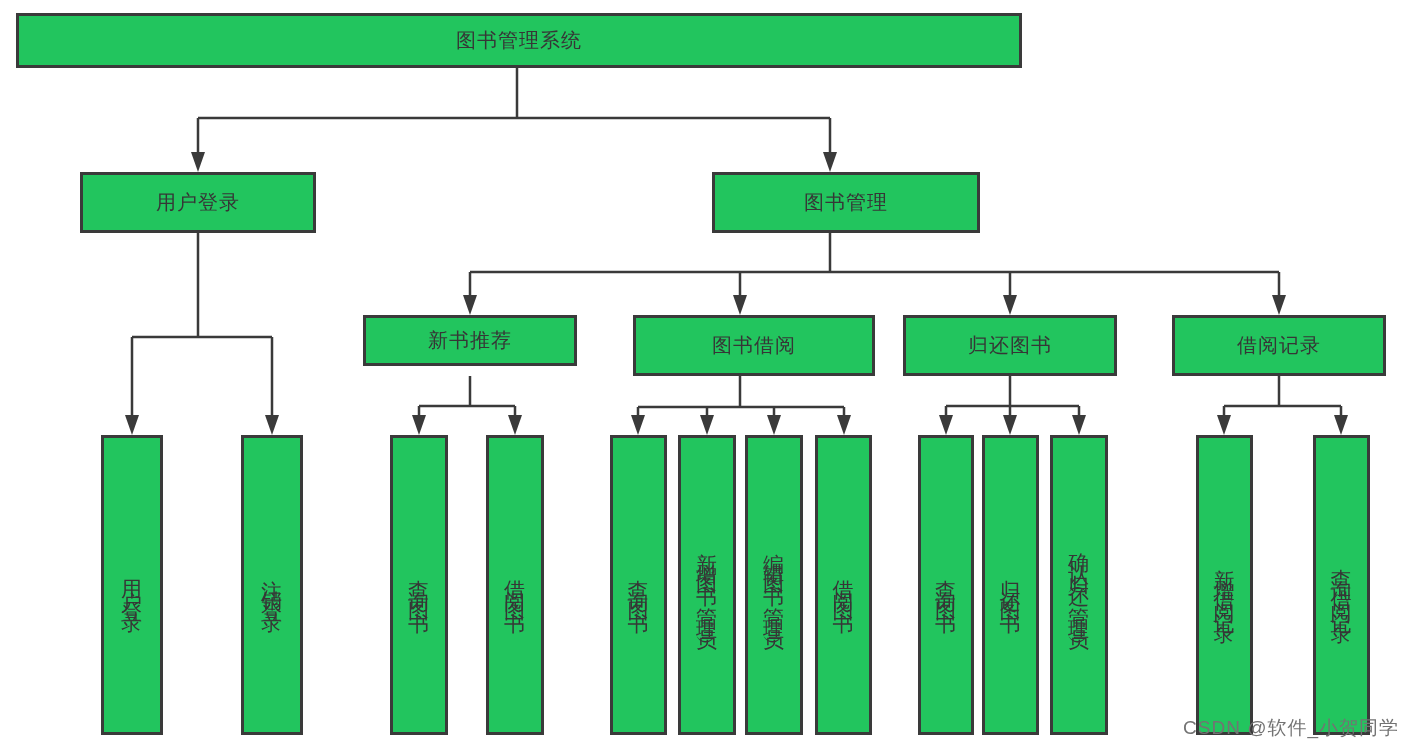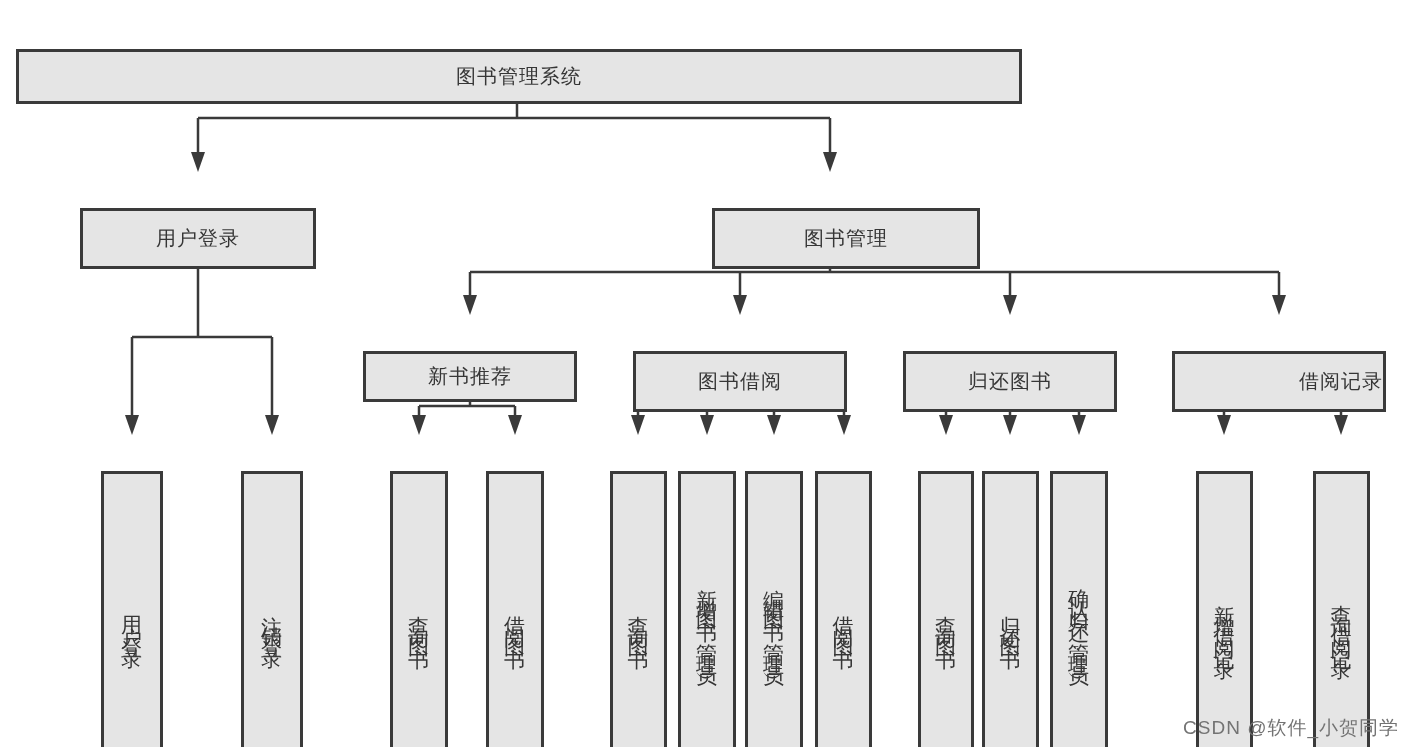--- a/index.html
+++ b/index.html
@@ -13,27 +13,26 @@
     overflow: hidden;
   }
   .wires {
     position: absolute;
     left: 0; top: 0;
     z-index: 1;
   }
   .node {
     position: absolute;
     z-index: 2;
-    background: #e5e5e5;
+    background: #22c55e;
     border: 3px solid #3a3a3a;
     color: #363636;
     display: flex;
     align-items: center;
     justify-content: center;
-    margin-top: 36px;
   }
   .h .label {
     font-size: 20px;
     letter-spacing: 1px;
     white-space: nowrap;
   }
   .v .label {
     writing-mode: vertical-rl;
     text-orientation: mixed;
     font-size: 21px;
@@ -94,27 +93,27 @@
   <div class="node h" style="left:80px; top:172px; width:236px; height:61px;">
     <span class="label">用户登录</span>
   </div>
   <div class="node h" style="left:712px; top:172px; width:268px; height:61px;">
     <span class="label">图书管理</span>
   </div>
 
   <div class="node h" style="left:363px; top:315px; width:214px; height:51px;">
     <span class="label">新书推荐</span>
   </div>
-  <div class="node h" style="left:633px; top:315px; width:214px; height:61px;justify-content:center;">
+  <div class="node h" style="left:633px; top:315px; width:242px; height:61px;justify-content:center;">
     <span class="label">图书借阅</span>
   </div>
   <div class="node h" style="left:903px; top:315px; width:214px; height:61px;">
     <span class="label">归还图书</span>
   </div>
-  <div class="node h" style="left:1172px; top:315px; width:214px; height:61px;justify-content:flex-end;">
+  <div class="node h" style="left:1172px; top:315px; width:214px; height:61px;">
     <span class="label">借阅记录</span>
   </div>
 
   <div class="node v" style="left:101px; top:435px; width:62px; height:300px;">
     <span class="label">用户登录</span>
   </div>
   <div class="node v" style="left:241px; top:435px; width:62px; height:300px;">
     <span class="label">注销登录</span>
   </div>
 

